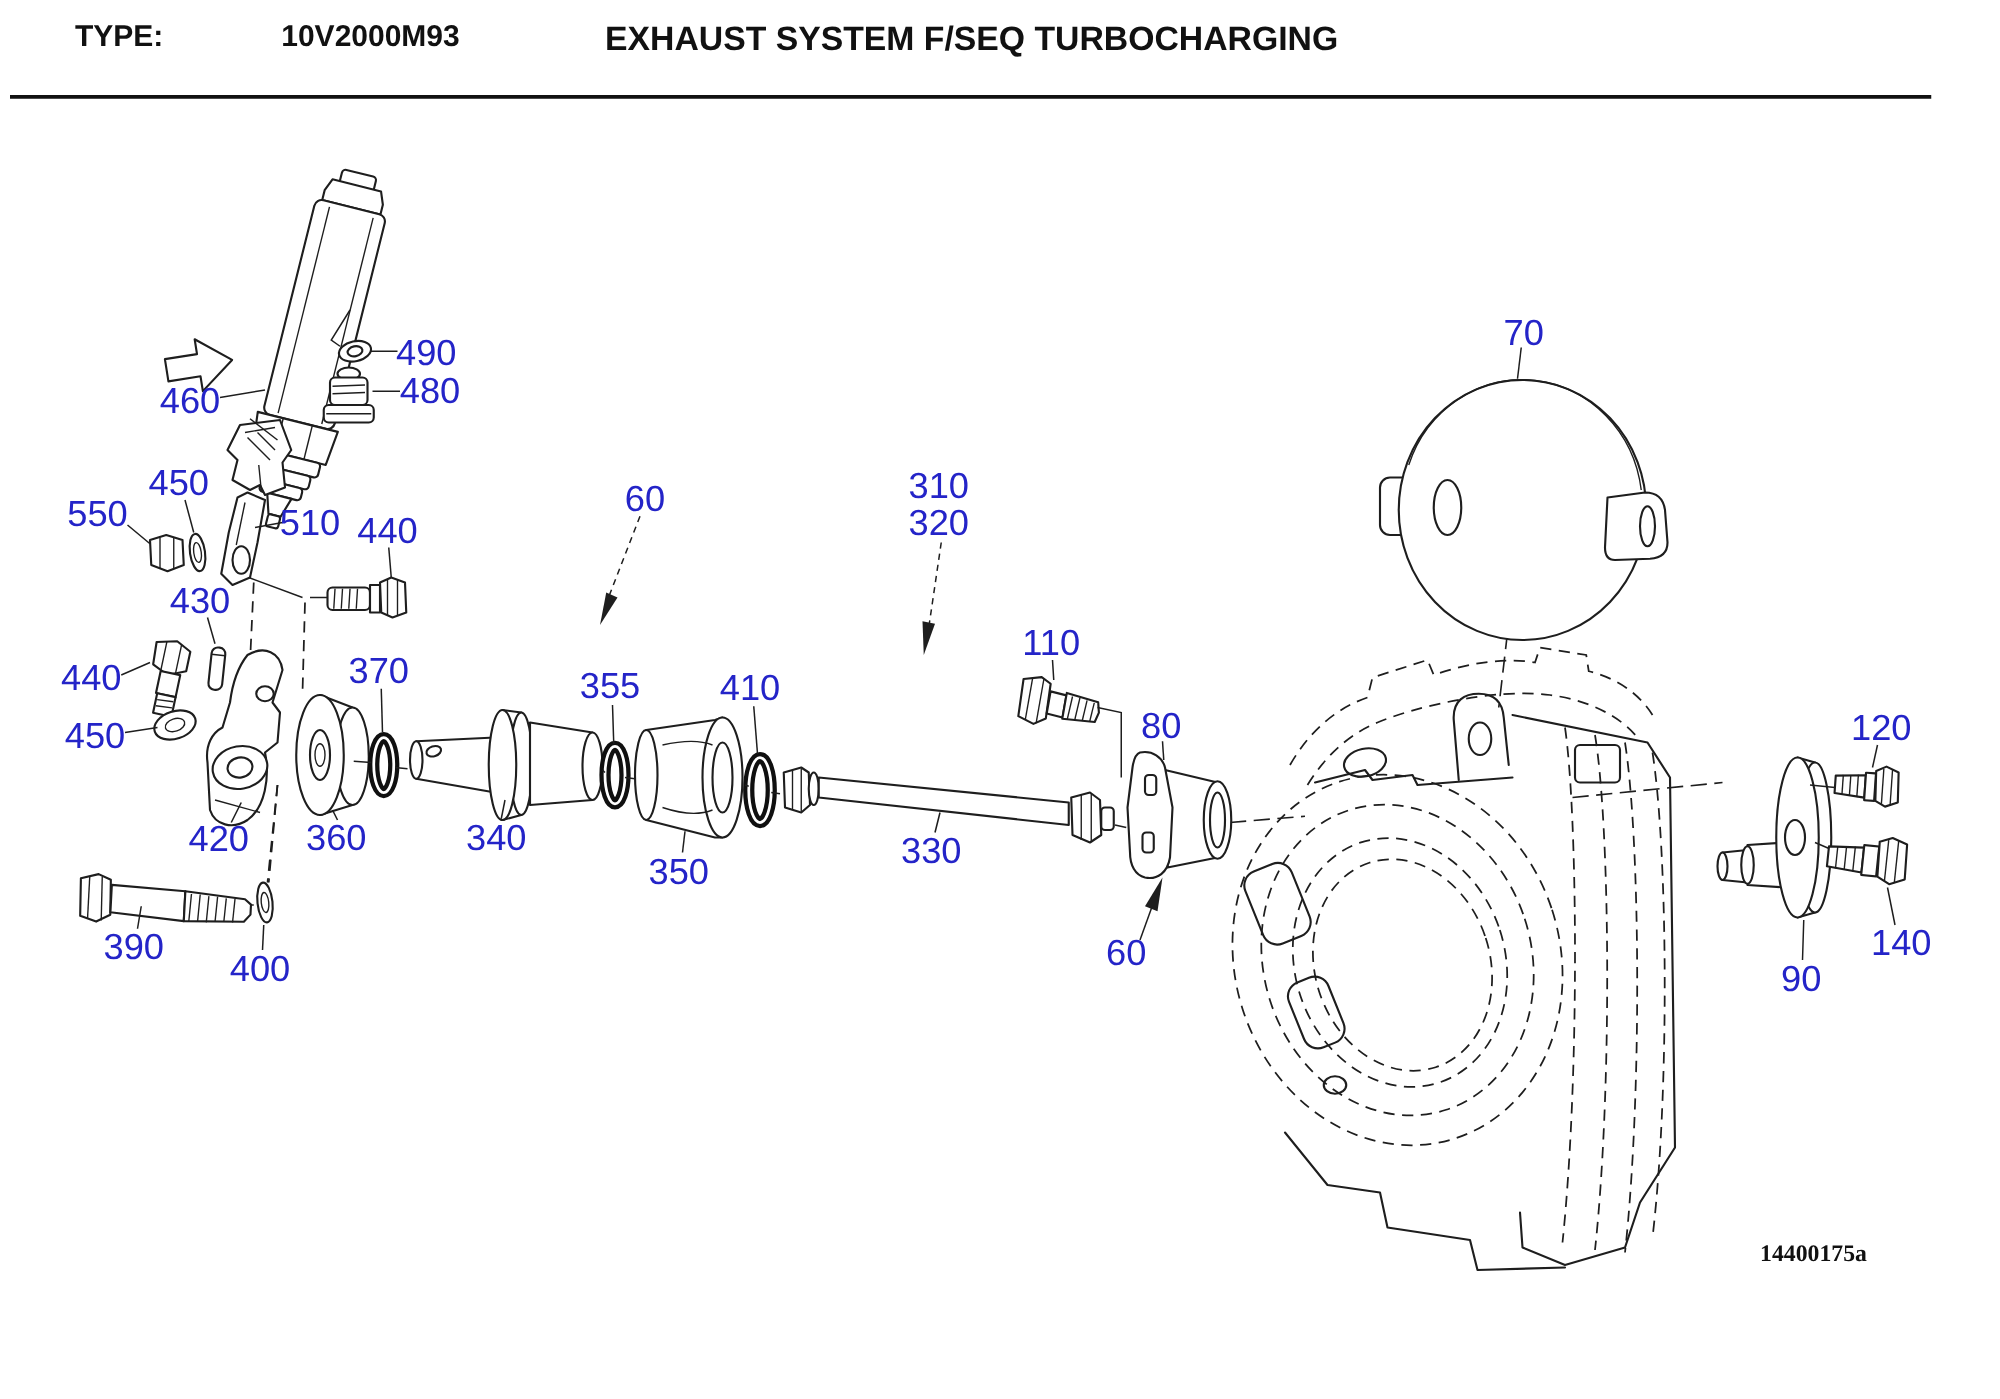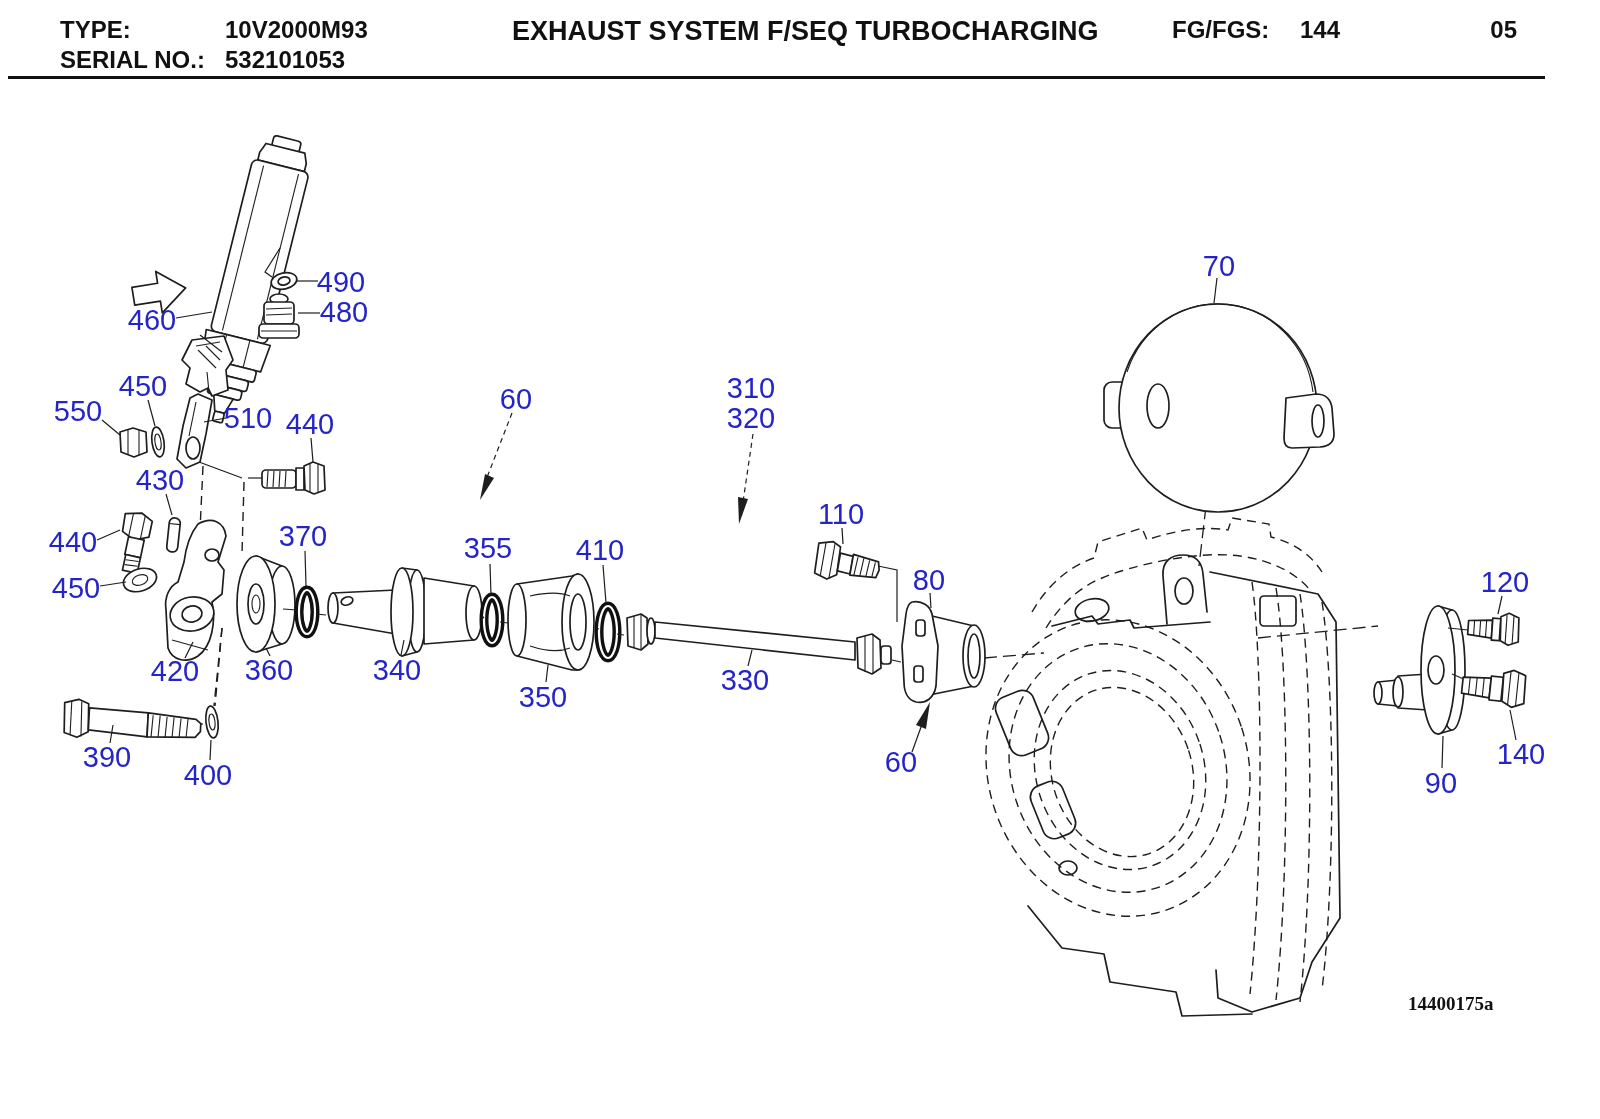--- a/index.html
+++ b/index.html
@@ -8,21 +8,21 @@
 
   
   .hdr-left  { position:absolute; left:60px;  top:16px; }
   .hdr-right { position:absolute; left:1172px; top:16px; width:345px; }
   .hdr-row   { display:flex; height:30px; align-items:flex-start;
                font-size:24px; font-weight:bold; white-space:nowrap; }
   .hdr-left  .lbl { width:165px; }
   .hdr-right .lbl { width:128px; }
   .hdr-right .val { flex:1; }
   .hdr-right .pg  { text-align:right; }
-  .title { position:absolute; left:512px; top:16px; width:570px;
+  .title { position:absolute; left:484px; top:16px; width:570px;
            font-size:27px; font-weight:bold; white-space:nowrap; }
   .rule  { position:absolute; left:8px; top:76px; width:1537px; height:3px;
            background:#111; }
 
   .drawing-no { position:absolute; left:1408px; top:993px; width:140px;
                 font-size:19px; font-weight:bold;font-family:Liberation Serif, serif; }
 
   
   svg { position:absolute; left:0; top:80px; }
   .ln   { fill:none; stroke:#1e1e1e; stroke-width:1.7; stroke-linejoin:round; stroke-linecap:round; }
@@ -38,34 +38,25 @@
   text.callout { font-family:"Liberation Sans", sans-serif; font-size:29px; }
 </style>
 </head>
 <body>
 
 <div class="hdr-left">
   <div class="hdr-row">
     <span class="lbl">TYPE:</span>
     <span class="val">10V2000M93</span>
   </div>
-  <div class="hdr-row">
-    <span class="lbl">SERIAL NO.:</span>
-    <span class="val">532101053</span>
-  </div>
 </div>
 
 <div class="title">EXHAUST SYSTEM F/SEQ TURBOCHARGING</div>
 
 <div class="hdr-right">
-  <div class="hdr-row">
-    <span class="lbl">FG/FGS:</span>
-    <span class="val">144</span>
-    <span class="pg">05</span>
-  </div>
 </div>
 
 <div class="rule"></div>
 
 <svg width="1600" height="1039" viewBox="0 0 1600 1039">
 
   <g>
     <ellipse class="ph" cx="1118" cy="688" rx="130" ry="150" transform="rotate(-18 1118 688)"></ellipse>
     <ellipse class="ph" cx="1118" cy="688" rx="107" ry="126" transform="rotate(-18 1118 688)"></ellipse>
     <ellipse class="ph" cx="1120" cy="690" rx="84" ry="101" transform="rotate(-18 1120 690)"></ellipse>

